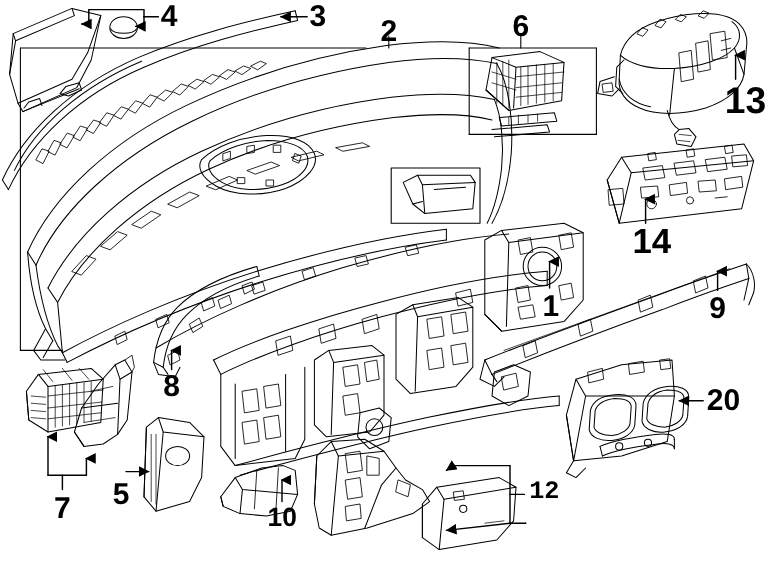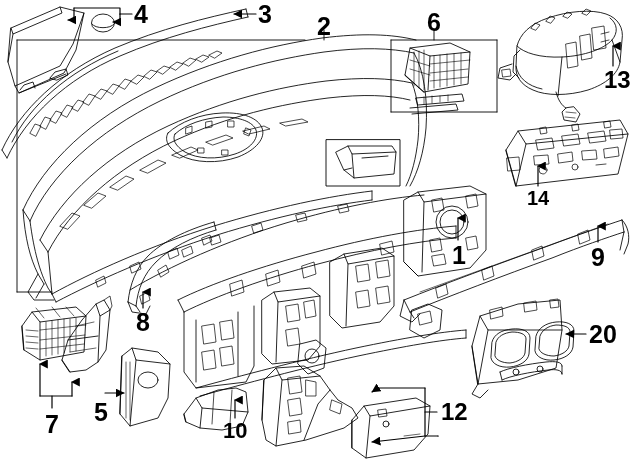--- a/index.html
+++ b/index.html
@@ -541,17 +541,17 @@
   <div class="callout-label" style="left:317px; top:14px;  font-size:25px;">2</div>
   <div class="callout-label" style="left:258px; top:2px;   font-size:25px;">3</div>
   <div class="callout-label" style="left:134px; top:2px;   font-size:25px;">4</div>
   <div class="callout-label" style="left:94px;  top:400px; font-size:25px;">5</div>
   <div class="callout-label" style="left:427px; top:10px;  font-size:25px;">6</div>
   <div class="callout-label" style="left:45px;  top:412px; font-size:25px;">7</div>
   <div class="callout-label" style="left:136px; top:310px; font-size:25px;">8</div>
   <div class="callout-label" style="left:591px; top:245px; font-size:25px;">9</div>
   <div class="callout-label" style="left:223px; top:420px; font-size:22px;">10</div>
   <div class="callout-label" style="left:589px; top:322px; font-size:25px;">20</div>
-  <div class="callout-label" style="left:441px; top:400px; font-size:24px;">12</div>
-  <div class="callout-label" style="left:604px; top:68px;  font-size:24px;">13</div>
-  <div class="callout-label" style="left:527px; top:188px; font-size:20px;">14</div>
+  <div class="callout-label" style="left:441px; top:400px; font-size:21px;font-family:Liberation Mono, monospace;">12</div>
+  <div class="callout-label" style="left:604px; top:68px;  font-size:31px;">13</div>
+  <div class="callout-label" style="left:527px; top:188px; font-size:29px;">14</div>
 
 </div>
 
 </body></html>

